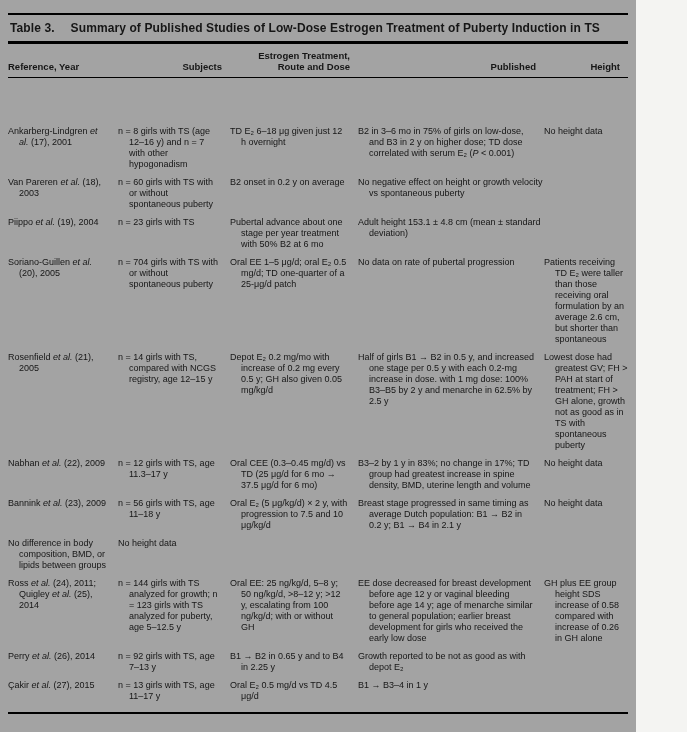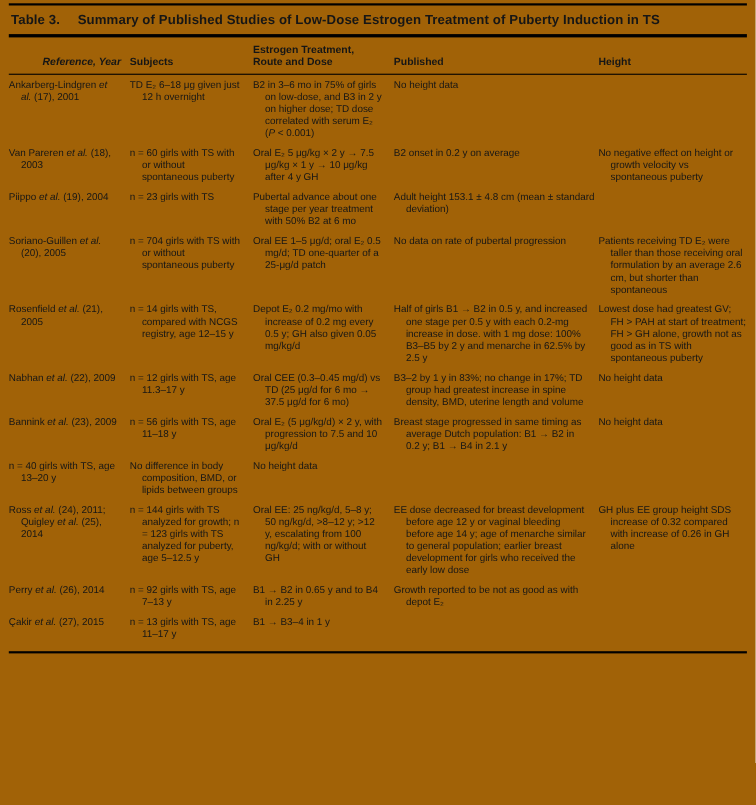--- a/index.html
+++ b/index.html
@@ -1,43 +1,43 @@
 <!DOCTYPE html>
 <html><head>
 <meta charset="utf-8">
 <style>
   html,body{margin:0;padding:0;background:#f4f4f2;}
   .page{
-    width:687px;height:732px;box-sizing:border-box;
-    background:#a16207;color:#161616;
+    width:636px;height:732px;box-sizing:border-box;
+    background:#a3a3a3;color:#161616;
     font-family:"Liberation Sans",sans-serif;
-    padding:2px 8px 0 8px;overflow:hidden;position:relative;
+    padding:12px 8px 0 8px;overflow:hidden;position:relative;
   }
   .rule{background:#000;width:100%;}
   .rule-top{height:2px;margin-top:1px;}
   .rule-heavy{height:3px;}
   .rule-thin{height:1px;}
   .rule-bottom{height:2px;}
   .titlebar{
     padding:6px 0 6px 2px;
     font-size:12px;font-weight:bold;letter-spacing:.1px;
   }
   .tlabel{margin-right:16px;}
   .grid{
     display:grid;
     grid-template-columns:110px 112px 128px 186px 1fr;
   }
   .thead{
     align-items:end;
     padding:7px 0 5px 0;
     font-size:9.5px;font-weight:bold;line-height:10.5px;
   }
-  .th{text-align:left;white-space:pre-line;padding-right:8px;}
-  .th-left{text-align:right;font-style:italic;}
-  .tbody{padding:4px 0 6px 0;}
+  .th{text-align:right;white-space:pre-line;padding-right:8px;}
+  .th-left{text-align:left;}
+  .tbody{padding:4px 0 6px 0;margin-top:44px;}
   .trow{margin-bottom:7px;}
   .trow:last-child{margin-bottom:4px;}
   .td{
     font-size:9px;line-height:11px;
     padding-right:9px;
     padding-left:11px;text-indent:-11px;
   }
   .td i{font-style:italic;}
   .col-hgt{padding-right:0;}
 </style>
@@ -61,29 +61,29 @@
 Route and Dose</div>
     <div class="th">Published</div>
     <div class="th">Height</div>
   </div>
 
   <div class="rule rule-thin"></div>
 
   <div class="tbody">
   <div class="grid trow">
     <div class="td col-ref">Ankarberg-Lindgren <i>et al.</i> (17), 2001</div>
+    <div class="td col-sub">n = 8 girls with TS (age 12–16 y) and n = 7 with other hypogonadism</div>
     <div class="td col-trt">TD E₂ 6–18 μg given just 12 h overnight</div>
     <div class="td col-out">B2 in 3–6 mo in 75% of girls on low-dose, and B3 in 2 y on higher dose; TD dose correlated with serum E₂ (<i>P</i> &lt; 0.001)</div>
     <div class="td col-hgt">No height data</div>
   </div>
 
   <div class="grid trow">
     <div class="td col-ref">Van Pareren <i>et al.</i> (18), 2003</div>
     <div class="td col-sub">n = 60 girls with TS with or without spontaneous puberty</div>
-    <div class="td col-trt">Oral E₂ 5 μg/kg × 2 y → 7.5 μg/kg × 1 y → 10 μg/kg after 4 y GH</div>
     <div class="td col-out">B2 onset in 0.2 y on average</div>
     <div class="td col-hgt">No negative effect on height or growth velocity vs spontaneous puberty</div>
   </div>
 
   <div class="grid trow">
     <div class="td col-ref">Piippo <i>et al.</i> (19), 2004</div>
     <div class="td col-sub">n = 23 girls with TS</div>
     <div class="td col-out">Pubertal advance about one stage per year treatment with 50% B2 at 6 mo</div>
     <div class="td col-hgt">Adult height 153.1 ± 4.8 cm (mean ± standard deviation)</div>
   </div>
@@ -114,42 +114,42 @@
 
   <div class="grid trow">
     <div class="td col-ref">Bannink <i>et al.</i> (23), 2009</div>
     <div class="td col-sub">n = 56 girls with TS, age 11–18 y</div>
     <div class="td col-trt">Oral E₂ (5 μg/kg/d) × 2 y, with progression to 7.5 and 10 μg/kg/d</div>
     <div class="td col-out">Breast stage progressed in same timing as average Dutch population: B1 → B2 in 0.2 y; B1 → B4 in 2.1 y</div>
     <div class="td col-hgt">No height data</div>
   </div>
 
   <div class="grid trow">
-    <div class="td col-sub">n = 40 girls with TS, age 13–20 y</div>
     <div class="td col-out">No difference in body composition, BMD, or lipids between groups</div>
     <div class="td col-hgt">No height data</div>
   </div>
 
   <div class="grid trow">
     <div class="td col-ref">Ross <i>et al.</i> (24), 2011; Quigley <i>et al.</i> (25), 2014</div>
     <div class="td col-sub">n = 144 girls with TS analyzed for growth; n = 123 girls with TS analyzed for puberty, age 5–12.5 y</div>
     <div class="td col-trt">Oral EE: 25 ng/kg/d, 5–8 y; 50 ng/kg/d, &gt;8–12 y; &gt;12 y, escalating from 100 ng/kg/d; with or without GH</div>
     <div class="td col-out">EE dose decreased for breast development before age 12 y or vaginal bleeding before age 14 y; age of menarche similar to general population; earlier breast development for girls who received the early low dose</div>
-    <div class="td col-hgt">GH plus EE group height SDS increase of 0.32 compared with increase of 0.26 in GH alone</div>
+    <div class="td col-hgt">GH plus EE group height SDS increase of 0.58 compared with increase of 0.26 in GH alone</div>
   </div>
 
   <div class="grid trow">
     <div class="td col-ref">Perry <i>et al.</i> (26), 2014</div>
     <div class="td col-sub">n = 92 girls with TS, age 7–13 y</div>
     <div class="td col-out">B1 → B2 in 0.65 y and to B4 in 2.25 y</div>
     <div class="td col-hgt">Growth reported to be not as good as with depot E₂</div>
   </div>
 
   <div class="grid trow">
     <div class="td col-ref">Çakir <i>et al.</i> (27), 2015</div>
     <div class="td col-sub">n = 13 girls with TS, age 11–17 y</div>
+    <div class="td col-trt">Oral E₂ 0.5 mg/d vs TD 4.5 μg/d</div>
     <div class="td col-out">B1 → B3–4 in 1 y</div>
   </div>
 </div>
 
   <div class="rule rule-bottom"></div>
 
 </div>
 
 </body></html>

